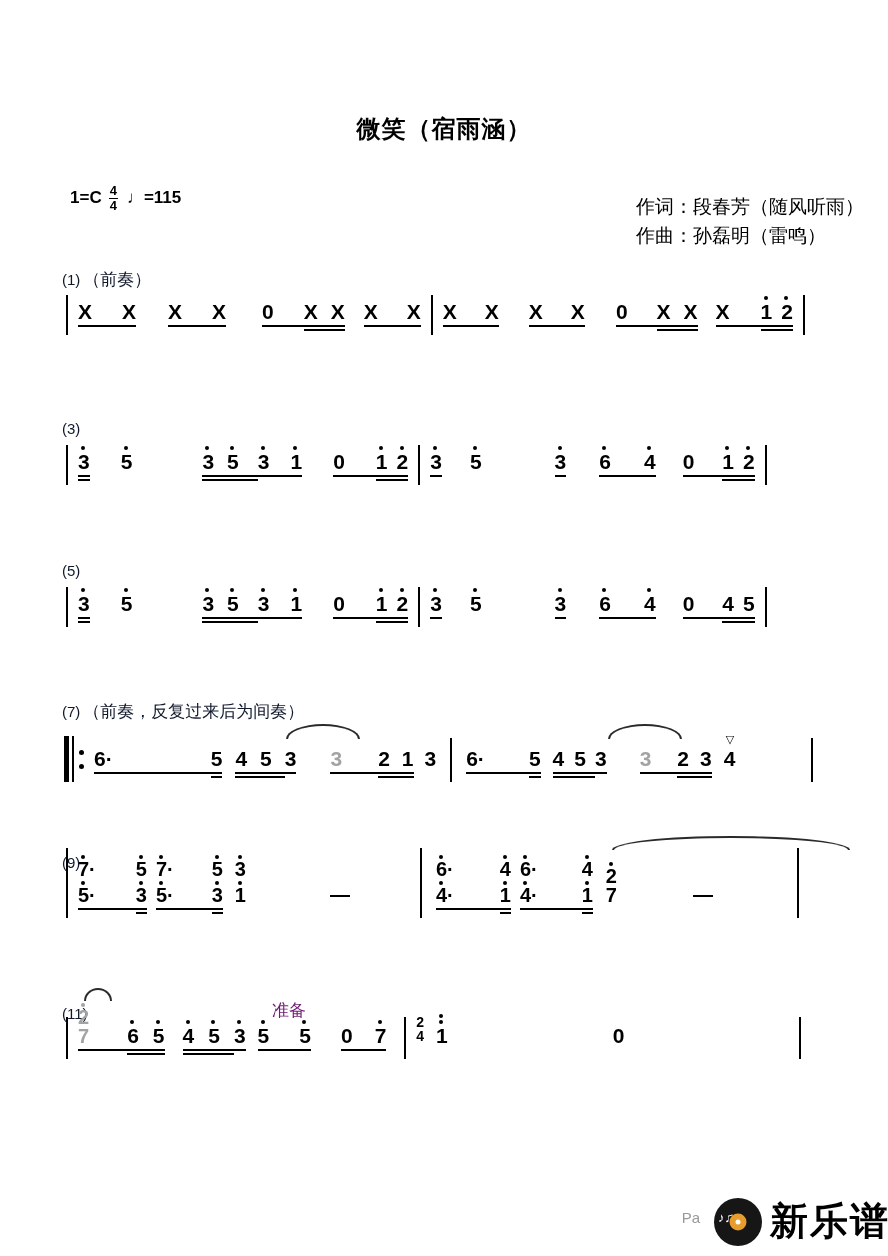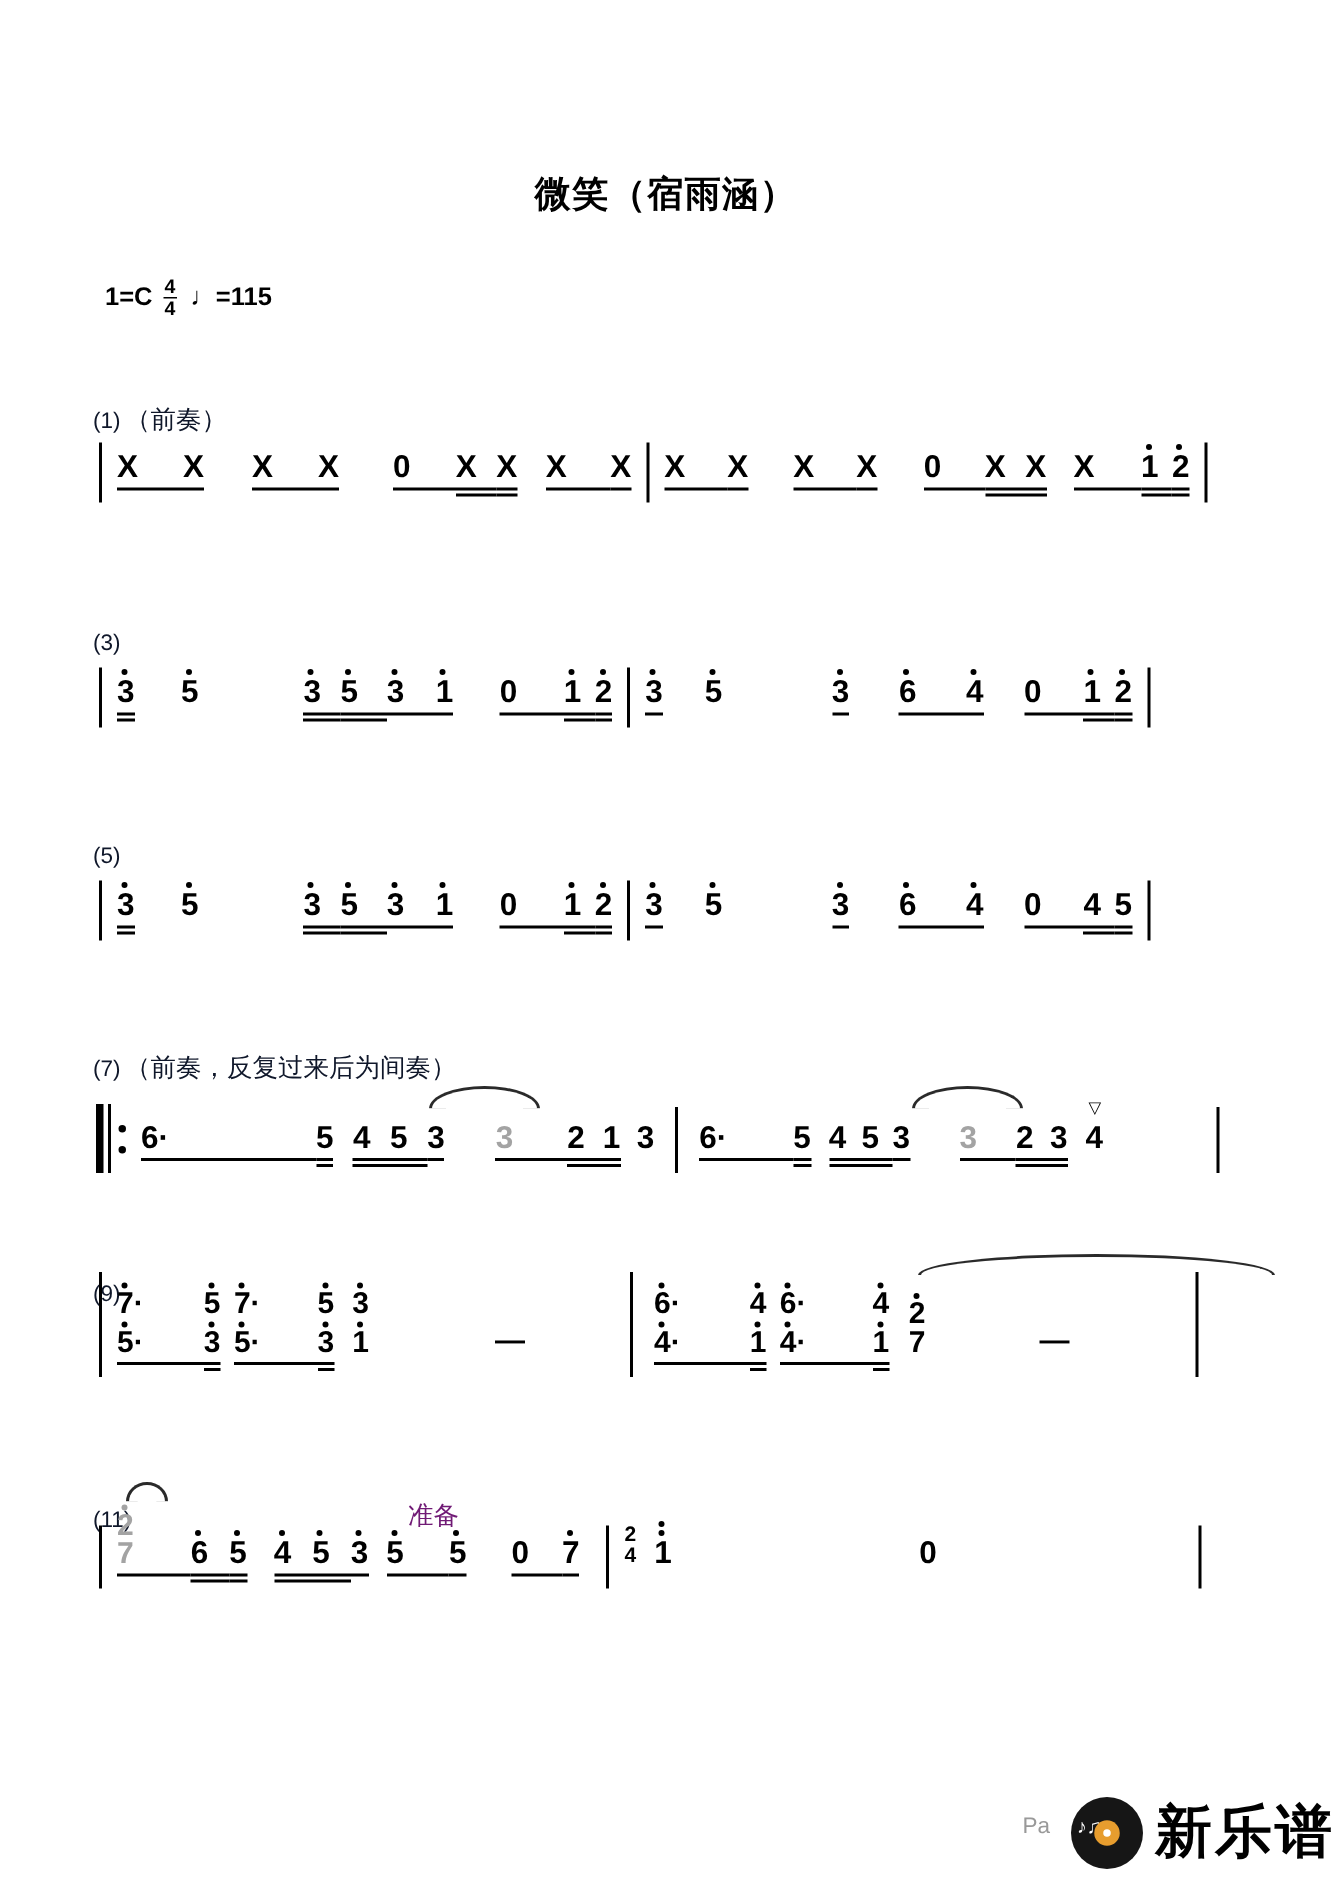--- a/index.html
+++ b/index.html
@@ -52,20 +52,22 @@
   <span>1=C</span>
   <span class="frac">
     <span class="fn">4</span>
     <span>4</span>
   </span>
   <span class="tempo">♩</span>
   <span class="tempo">=115</span>
 </div>
 
 <div class="credits">
+  <div>作词：段春芳（随风听雨）</div>
+  <div>作曲：孙磊明（雷鸣）</div>
 </div>
 
 <div id="systems">
     <div class="system" style="top: 268px;">
       <div class="syslabel" style="top: 0px;"><span class="lnum">(1)</span><span class="ann">（前奏）</span></div>
       <div class="nrow" style="top: 26px;">
         <div class="bar" style="height: 40px; margin-left: 6px;"></div>
         <div class="nt">
           <span class="txt" style="padding-right: 30px;">X</span>
           <span class="beams">

